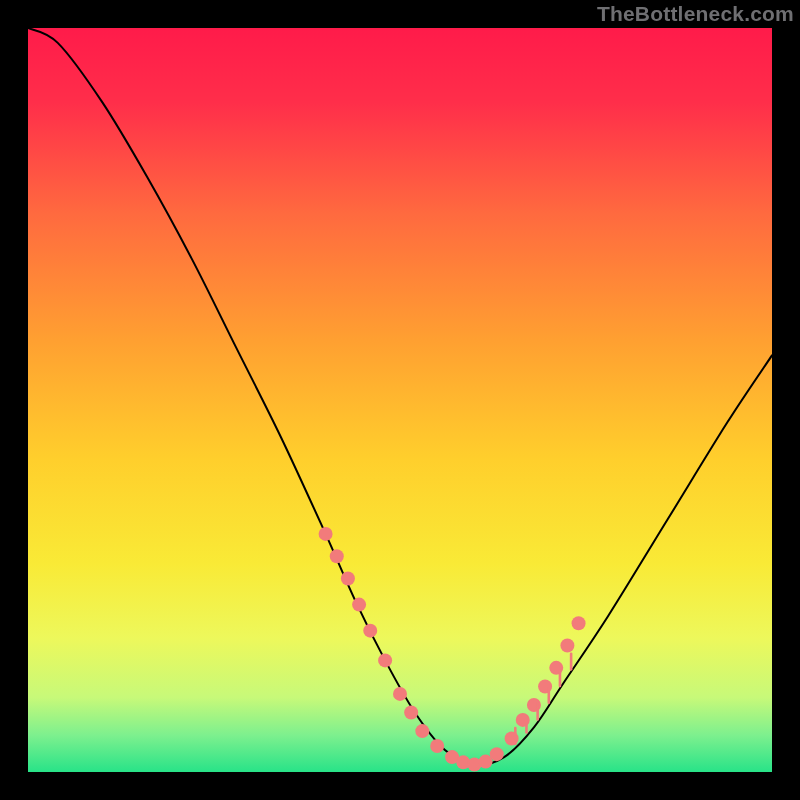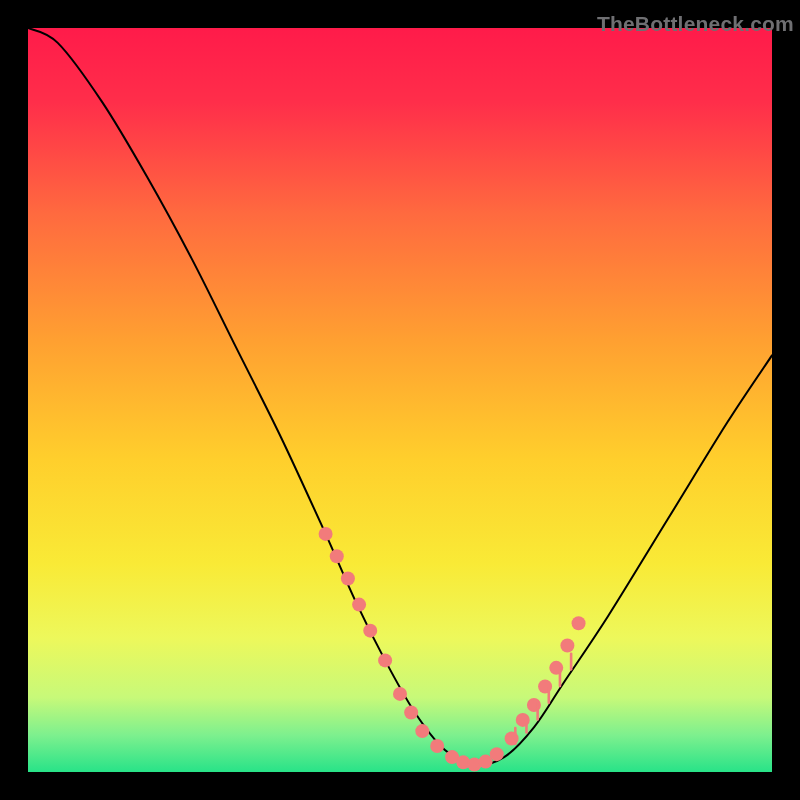--- a/index.html
+++ b/index.html
@@ -36,21 +36,21 @@
   }
   svg.curve {
     position: absolute;
     top: 0;
     left: 0;
     width: 100%;
     height: 100%;
   }
   .watermark {
     position: absolute;
-    top: 12px;
+    top: 2px;
     right: 6px;
     color: #6f6f72;
     font-size: 21px;
     font-weight: 600;
     letter-spacing: 0.2px;
     z-index: 5;
   }
 </style>
 </head>
 <body>

